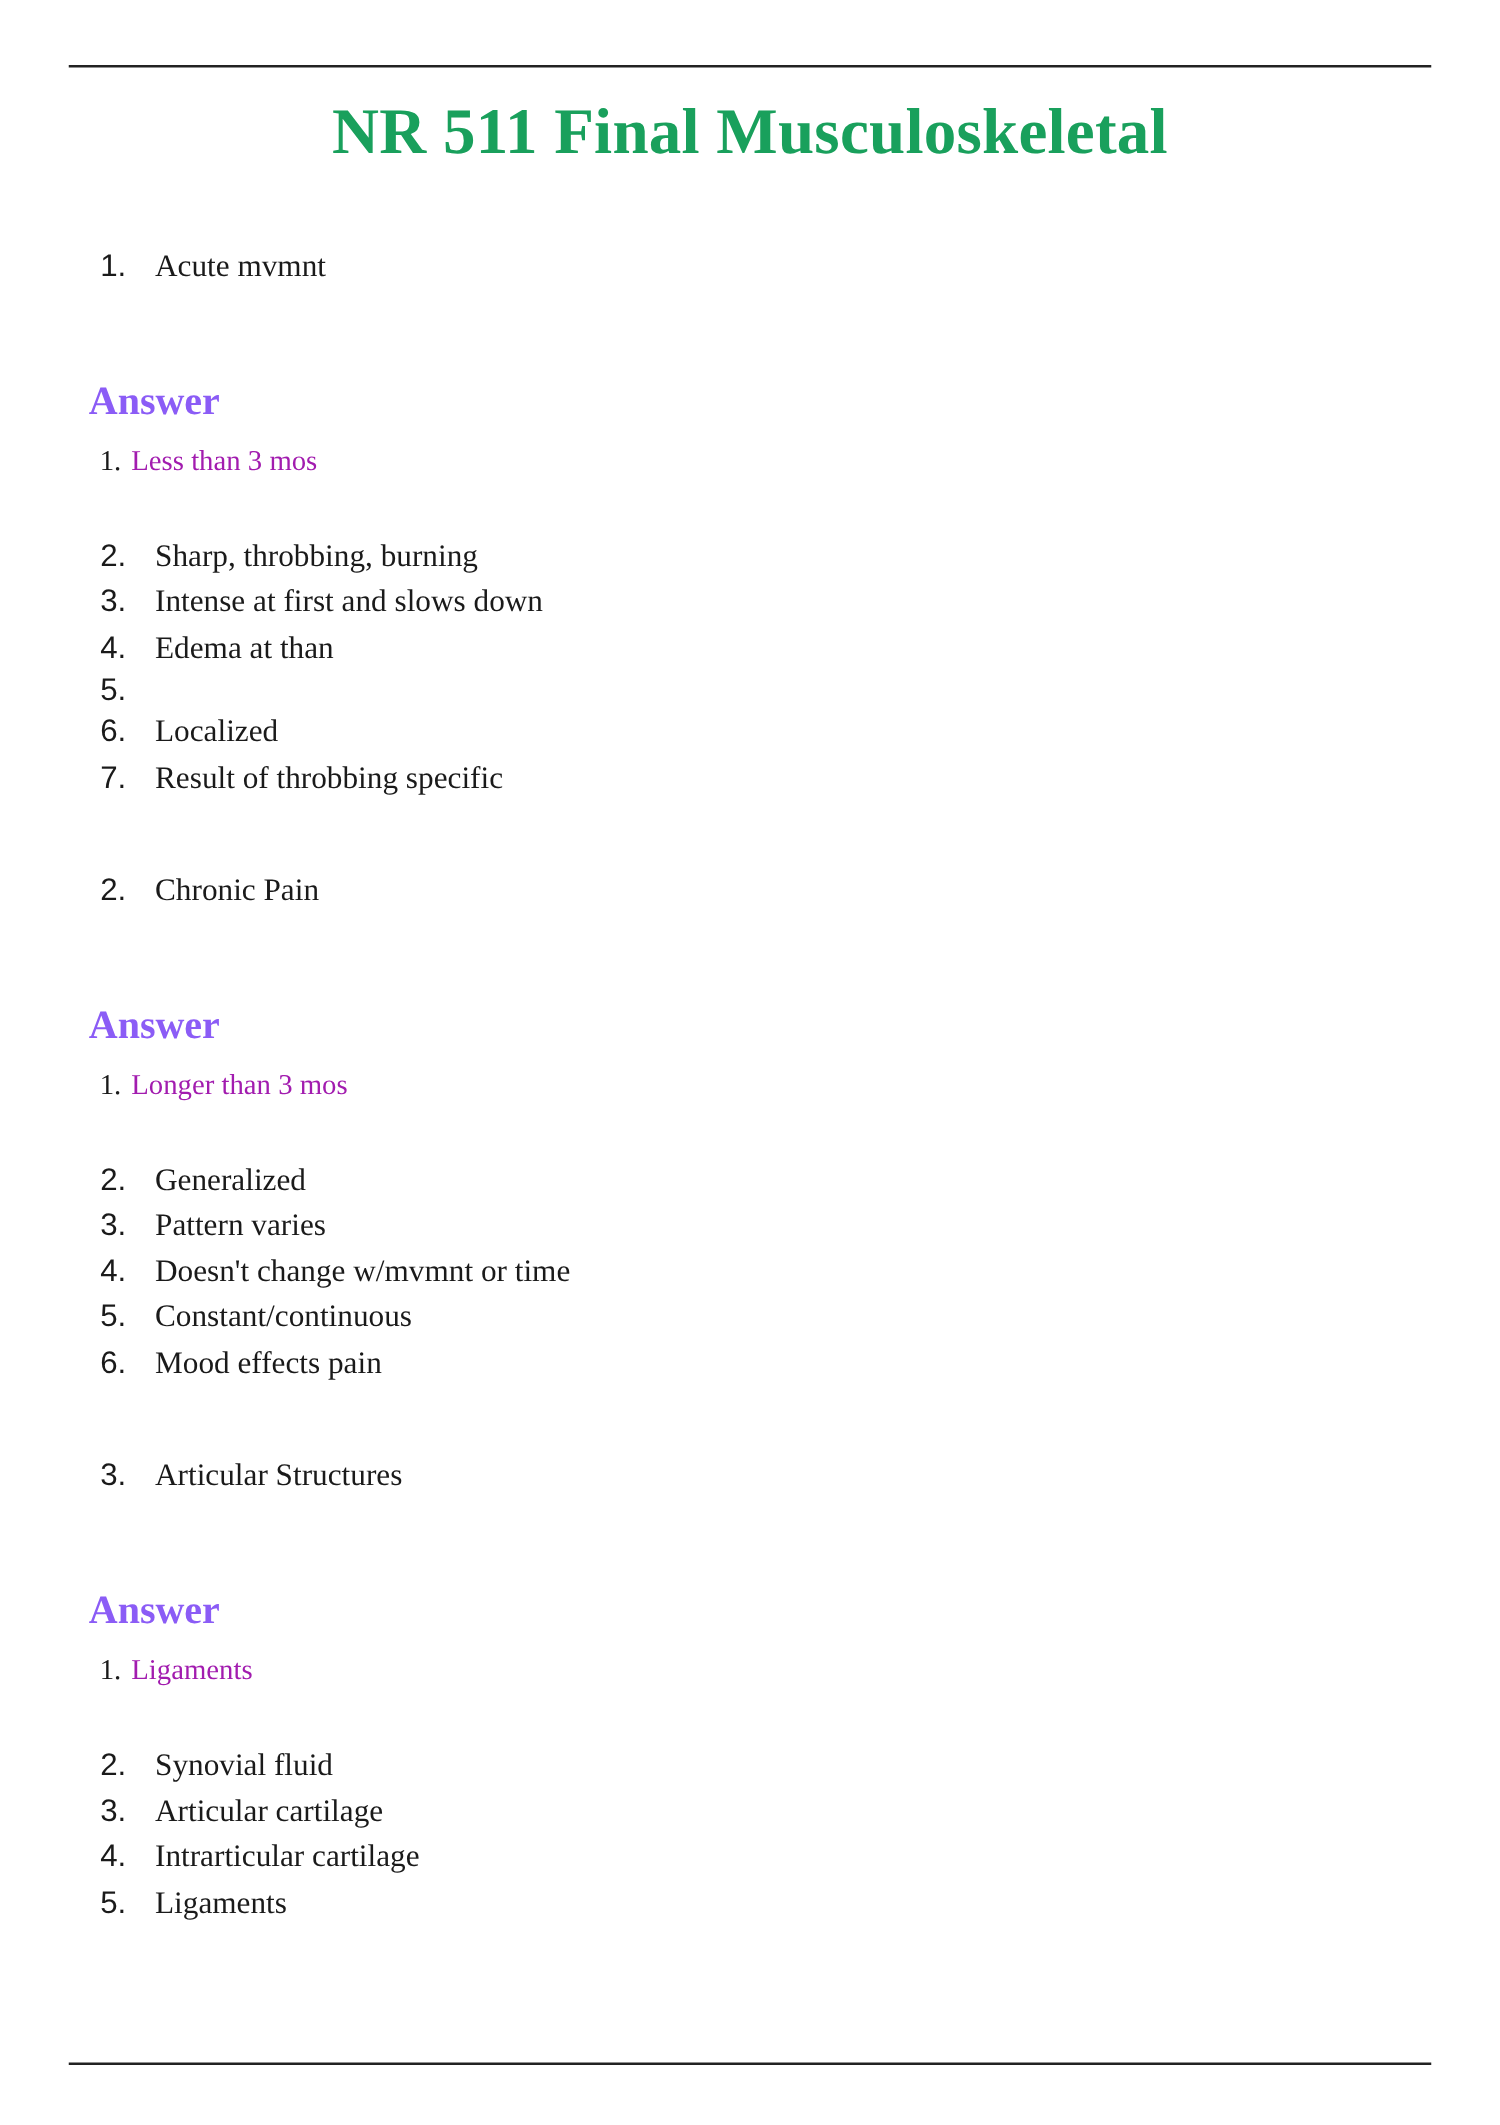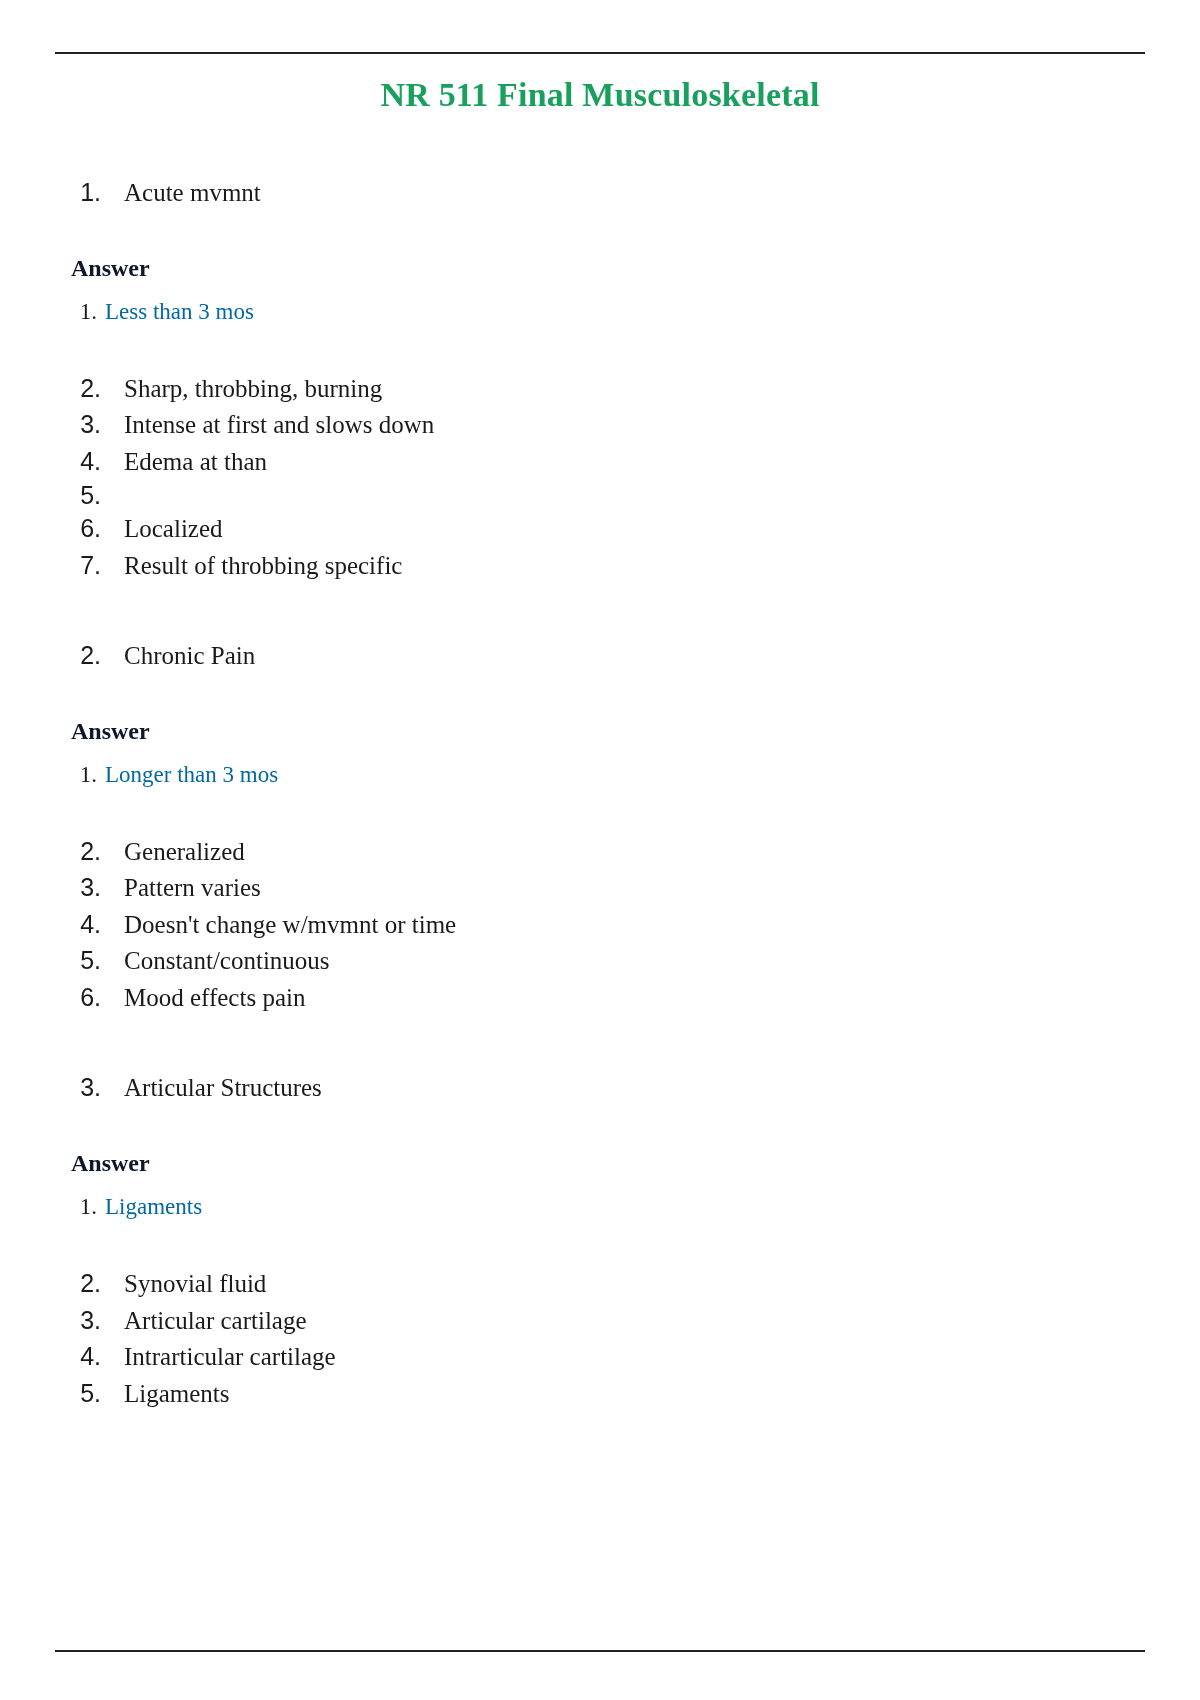--- a/index.html
+++ b/index.html
@@ -37,21 +37,21 @@
     right: 0;
     top: 52px;
     padding: 0 55px;
     box-sizing: border-box;
   }
 
   .doc-title {
     text-align: center;
     font-family: "Liberation Serif", serif;
     font-weight: bold;
-    font-size: 34px;
+    font-size: 52px;
     color: #19a05c;
     margin: 24px 0 0 0;
     letter-spacing: 0.2px;
   }
 
   .q-block {
     margin-top: 56px;
   }
   .q-block.first { margin-top: 62px; }
   .num-item {
@@ -72,44 +72,44 @@
     padding-left: 23px;
     font-family: "Liberation Serif", serif;
     font-size: 25px;
     line-height: 1.38;
     color: #1a1a1a;
   }
 
   .answer-label {
     font-family: "Liberation Serif", serif;
     font-weight: bold;
-    font-size: 24px;
-    color: #0f172a;
-    margin: 44px 0 14px 16px;
+    font-size: 32px;
+    color: #8b5cf6;
+    margin: 70px 0 14px 16px;
   }
 
   .sub-item {
     display: flex;
     align-items: baseline;
     margin: 0 0 2px 0;
   }
   .sub-item .num {
     width: 42px;
     flex: 0 0 42px;
     text-align: right;
     font-family: "Liberation Serif", serif;
     font-size: 23px;
     color: #1a1a1a;
   }
   .sub-item .txt {
     padding-left: 8px;
     font-family: "Liberation Serif", serif;
     font-size: 23px;
     line-height: 1.4;
-    color: #0369a1;
+    color: #a21caf;
   }
 
   .sub-group { margin-bottom: 0; }
 
   .list-after-answer { margin-top: 44px; }
 
   .subscribe {
     position: absolute;
     left: 0;
     right: 0;

